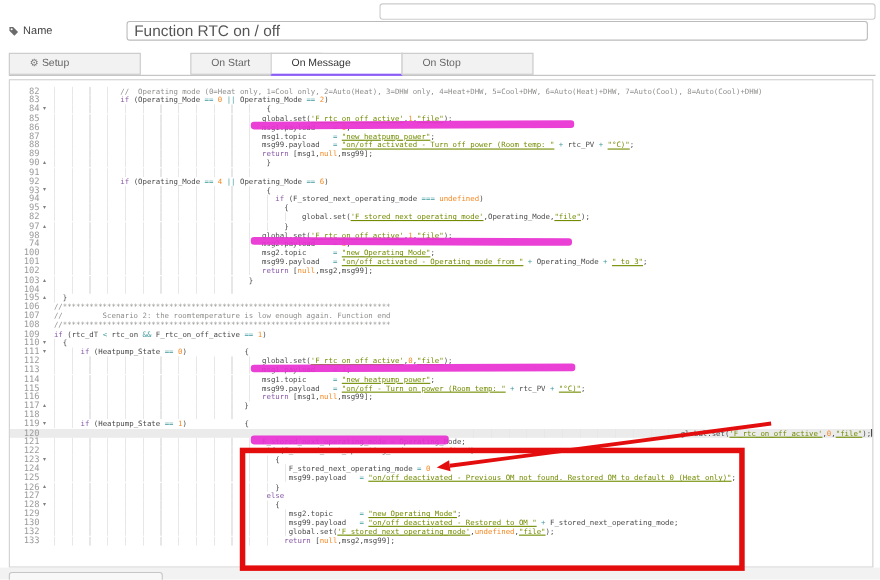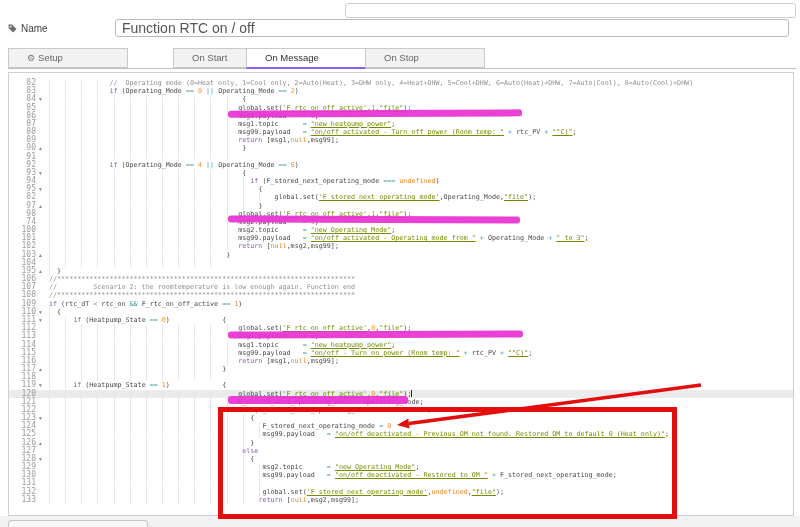--- a/index.html
+++ b/index.html
@@ -17,21 +17,21 @@
   .tab{position:absolute;top:0;height:20px;width:120px;background:#f2f2f2;border:1px solid #c9c9c9;
        box-sizing:border-box;font-size:9.5px;color:#666;line-height:18px;padding-left:18px;cursor:pointer;}
   .tab .gear{font-size:9px;color:#777;margin-right:3px;font-family:"DejaVu Sans",sans-serif;}
   .tab.t0{left:0px;} .tab.t1{left:119px;margin-left:46px;} .tab.t2{left:238px;} .tab.t3{left:357px;}
   .tab.active{background:#fff;color:#333;font-weight:normal;border-bottom:2px solid #8b5cf6;height:21px;}
   
   .editor{position:absolute;left:8px;top:72px;width:786px;height:444px;border:1px solid #d0d0d0;
           background:#fff;box-sizing:border-box;overflow:hidden;}
   .codewrap{position:absolute;left:0;top:6px;right:0;}
   .row{display:flex;height:8.18px;white-space:pre;}
-  .row.active{background:#ebebeb;}
+  .row.active{background:#ebebeb;justify-content:space-between;}
   .gut{flex:0 0 27px;text-align:right;font:8px/8.18px "DejaVu Sans Mono",monospace;color:#9b9b9b;}
   .fold{flex:0 0 9px;text-align:center;font-family:"DejaVu Sans",sans-serif;font-size:5.5px;line-height:8.18px;color:#808080;}
   .codeln{font:6.7px/8.18px "DejaVu Sans Mono",monospace;color:#4a4a4a;padding-left:4px;white-space:pre;}
   .tk-w{background-image:repeating-linear-gradient(to right,#e7e7e7 0 1px,transparent 1px 16.14px);}
   .tk-c{color:#8e908c;} .tk-k{color:#8959a8;} .tk-s{color:#718c00;text-decoration:underline;}
   .tk-n{color:#f5871f;} .tk-d{color:#4a4a4a;} .tk-o{color:#3e999f;}
   .cursor{display:inline-block;width:1px;height:7px;background:#222;vertical-align:-1px;}
   
   .bottom-strip{position:absolute;left:0;top:516px;width:800px;height:11px;background:#f2f2f2;}
   .bottom-btn{position:absolute;left:8px;top:4px;width:140px;height:12px;background:#f8f8f8;
@@ -108,21 +108,20 @@
       <div class="row"><span class="gut">121</span><span class="fold"></span><span class="codeln"><span class="tk-w">                                               </span><span class="tk-d">F_stored_next_operating_mode </span><span class="tk-o">= </span><span class="tk-d">Operating_Mode;</span></span></div>
       <div class="row"><span class="gut">122</span><span class="fold"></span><span class="codeln"><span class="tk-w">                                                </span><span class="tk-k">if</span><span class="tk-d"> (F_stored_next_operating_mode </span><span class="tk-o">===</span><span class="tk-d"> </span><span class="tk-n">undefined</span><span class="tk-d">)</span></span></div>
       <div class="row"><span class="gut">123</span><span class="fold">▾</span><span class="codeln"><span class="tk-w">                                                  </span><span class="tk-d">{</span></span></div>
       <div class="row"><span class="gut">124</span><span class="fold"></span><span class="codeln"><span class="tk-w">                                                     </span><span class="tk-d">F_stored_next_operating_mode </span><span class="tk-o">= </span><span class="tk-n">0</span></span></div>
       <div class="row"><span class="gut">125</span><span class="fold"></span><span class="codeln"><span class="tk-w">                                                     </span><span class="tk-d">msg99.payload   </span><span class="tk-o">= </span><span class="tk-s">"on/off deactivated - Previous OM not found. Restored OM to default 0 (Heat only)"</span><span class="tk-d">;</span></span></div>
       <div class="row"><span class="gut">126</span><span class="fold">▴</span><span class="codeln"><span class="tk-w">                                                  </span><span class="tk-d">}</span></span></div>
       <div class="row"><span class="gut">127</span><span class="fold"></span><span class="codeln"><span class="tk-w">                                                </span><span class="tk-k">else</span></span></div>
       <div class="row"><span class="gut">128</span><span class="fold">▾</span><span class="codeln"><span class="tk-w">                                                  </span><span class="tk-d">{</span></span></div>
       <div class="row"><span class="gut">129</span><span class="fold"></span><span class="codeln"><span class="tk-w">                                                     </span><span class="tk-d">msg2.topic      </span><span class="tk-o">= </span><span class="tk-s">"new_Operating_Mode"</span><span class="tk-d">;</span></span></div>
       <div class="row"><span class="gut">130</span><span class="fold"></span><span class="codeln"><span class="tk-w">                                                     </span><span class="tk-d">msg99.payload   </span><span class="tk-o">= </span><span class="tk-s">"on/off deactivated - Restored to OM "</span><span class="tk-o"> + </span><span class="tk-d">F_stored_next_operating_mode;</span></span></div>
-      <div class="row"><span class="gut">131</span><span class="fold"></span><span class="codeln"><span class="tk-w">                                                     </span></span></div>
       <div class="row"><span class="gut">132</span><span class="fold"></span><span class="codeln"><span class="tk-w">                                                     </span><span class="tk-d">global.set(</span><span class="tk-s">'F_stored_next_operating_mode'</span><span class="tk-d">,</span><span class="tk-n">undefined</span><span class="tk-d">,</span><span class="tk-s">"file"</span><span class="tk-d">);</span></span></div>
       <div class="row"><span class="gut">133</span><span class="fold"></span><span class="codeln"><span class="tk-w">                                                    </span><span class="tk-k">return</span><span class="tk-d"> [</span><span class="tk-n">null</span><span class="tk-d">,msg2,msg99];</span></span></div>
     </div>
 </div>
 
 <div class="bottom-strip">
   <div class="bottom-btn"></div>
 </div>
 
 <div class="anno">

